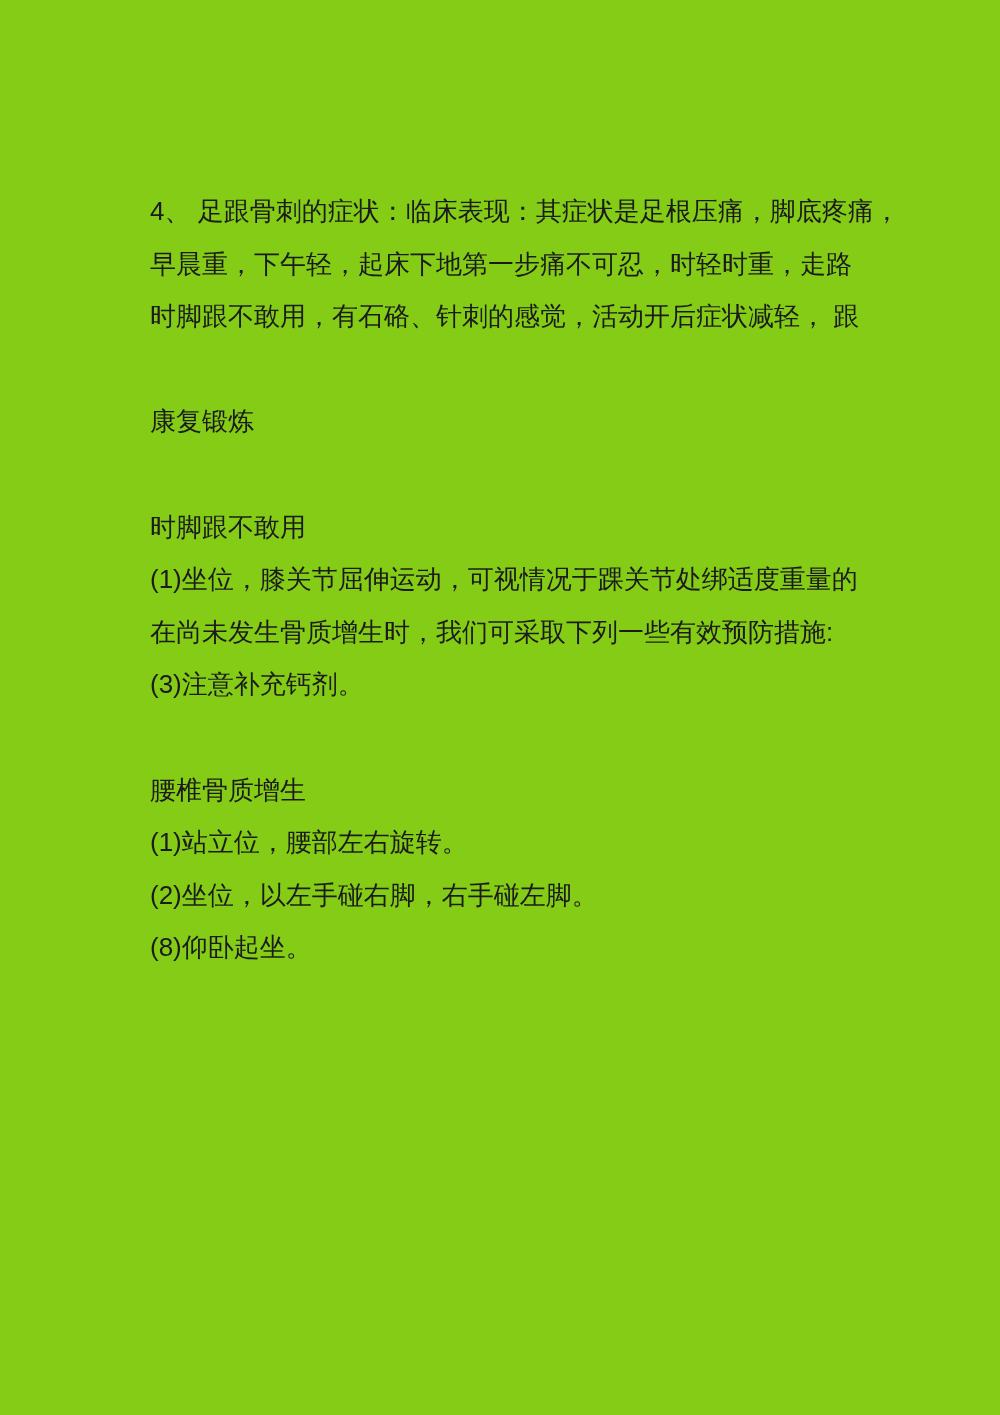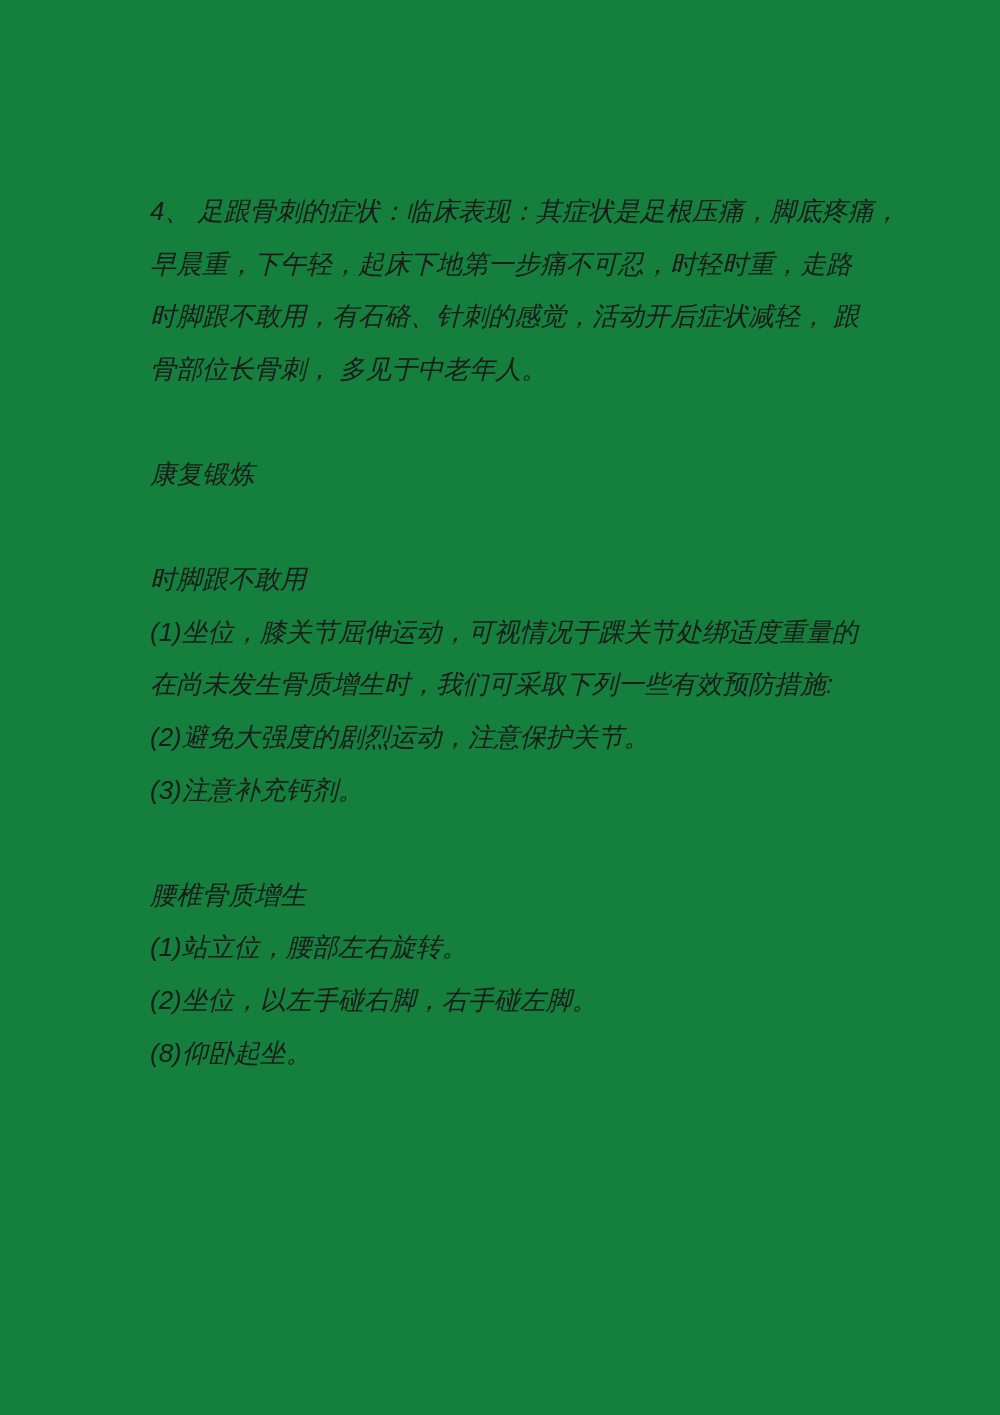--- a/index.html
+++ b/index.html
@@ -11,22 +11,21 @@
     width: 1000px;
     height: 1415px;
     position: relative;
     overflow: hidden;
   }
   .page {
     position: absolute;
     left: 0; top: 0;
     width: 1000px;
     height: 1415px;
-    background: #15803d;
-    font-style: italic;
+    background: #84cc16;
   }
   .doc {
     position: absolute;
     left: 150px;
     top: 185px;
     width: 716px;
     font-family: "Liberation Sans", "DejaVu Sans", sans-serif;
     font-size: 26px;
     line-height: 52.6px;
     font-weight: 400;
@@ -39,28 +38,26 @@
   }
 </style>
 </head>
 <body>
 
 <div class="page">
   <div class="doc" id="doc-text">
       <div class="line">4、 足跟骨刺的症状：临床表现：其症状是足根压痛，脚底疼痛，</div>
       <div class="line">早晨重，下午轻，起床下地第一步痛不可忍，时轻时重，走路</div>
       <div class="line">时脚跟不敢用，有石硌、针刺的感觉，活动开后症状减轻， 跟</div>
-      <div class="line">骨部位长骨刺， 多见于中老年人。</div>
       <div class="line"></div>
       <div class="line">康复锻炼</div>
       <div class="line"></div>
       <div class="line">时脚跟不敢用</div>
       <div class="line">(1)坐位，膝关节屈伸运动，可视情况于踝关节处绑适度重量的</div>
       <div class="line">在尚未发生骨质增生时，我们可采取下列一些有效预防措施:</div>
-      <div class="line">(2)避免大强度的剧烈运动，注意保护关节。</div>
       <div class="line">(3)注意补充钙剂。</div>
       <div class="line"></div>
       <div class="line">腰椎骨质增生</div>
       <div class="line">(1)站立位，腰部左右旋转。</div>
       <div class="line">(2)坐位，以左手碰右脚，右手碰左脚。</div>
       <div class="line">(8)仰卧起坐。</div>
     </div>
 </div>
 
 </body></html>

